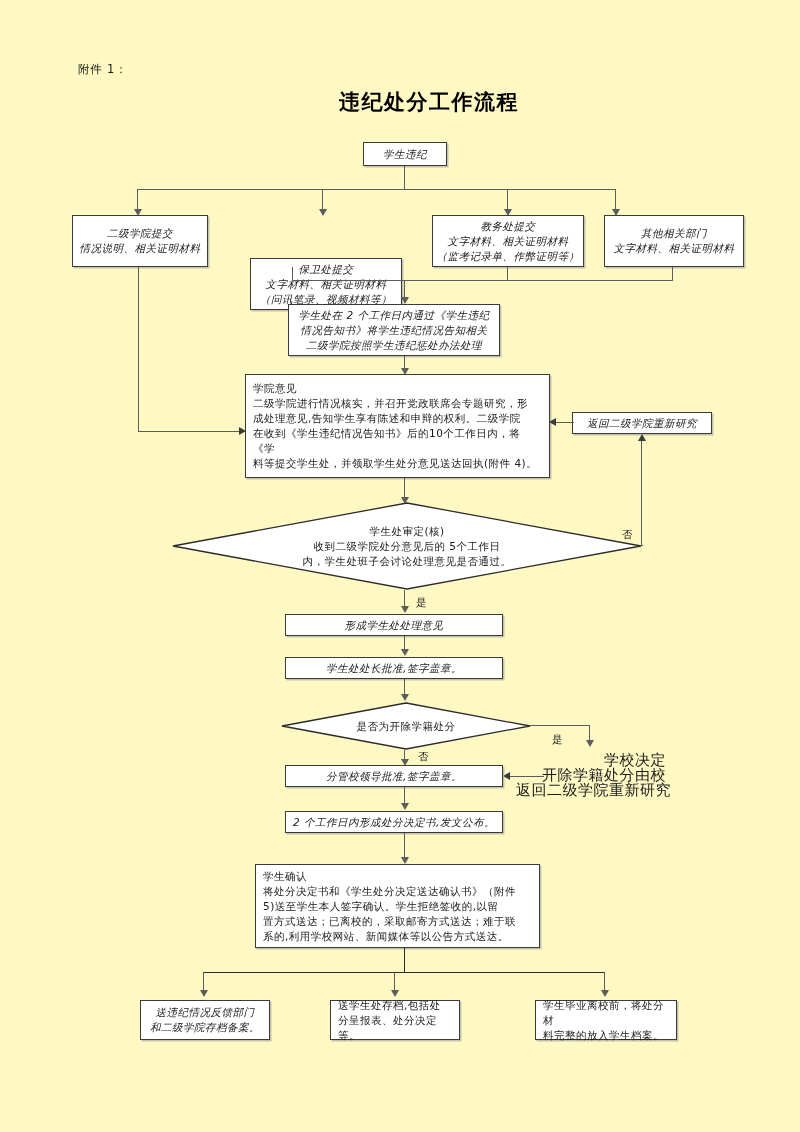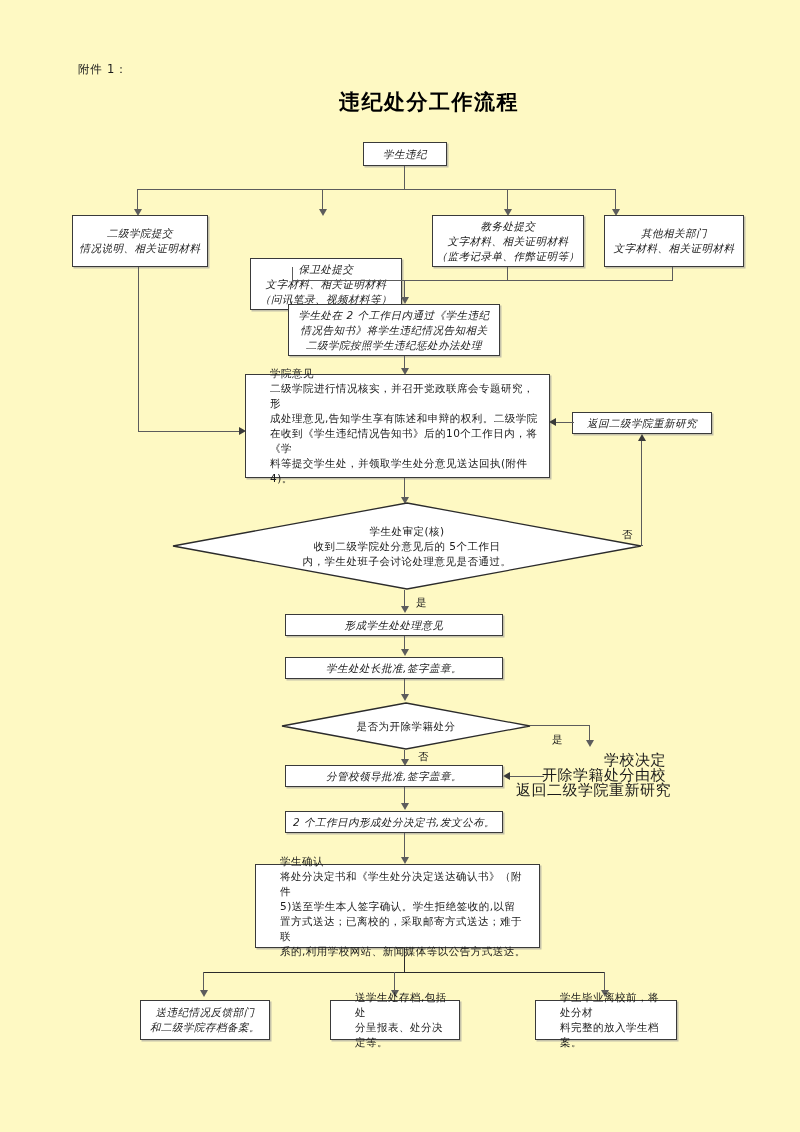--- a/index.html
+++ b/index.html
@@ -51,21 +51,21 @@
   }
   .box .ln{
     display:block;
     font-size:10.5px;
     line-height:15px;
     letter-spacing:.5px;
     color:#1a1a1a;
     white-space:nowrap;
   }
   .box.center .ln{ text-align:center;font-style:italic; }
-  .box.just{ padding:4px 7px 4px 24px; }
+  .box.just{ padding:4px 7px 4px 7px; }
   .box.just .ln{ text-align:left; white-space:normal; }
   .box .hd{ text-align:center; display:block; }
 
   
   .plain{
     position:absolute;
     font-size:15px;
     line-height:15px;
     letter-spacing:.5px;
     text-align:right;

